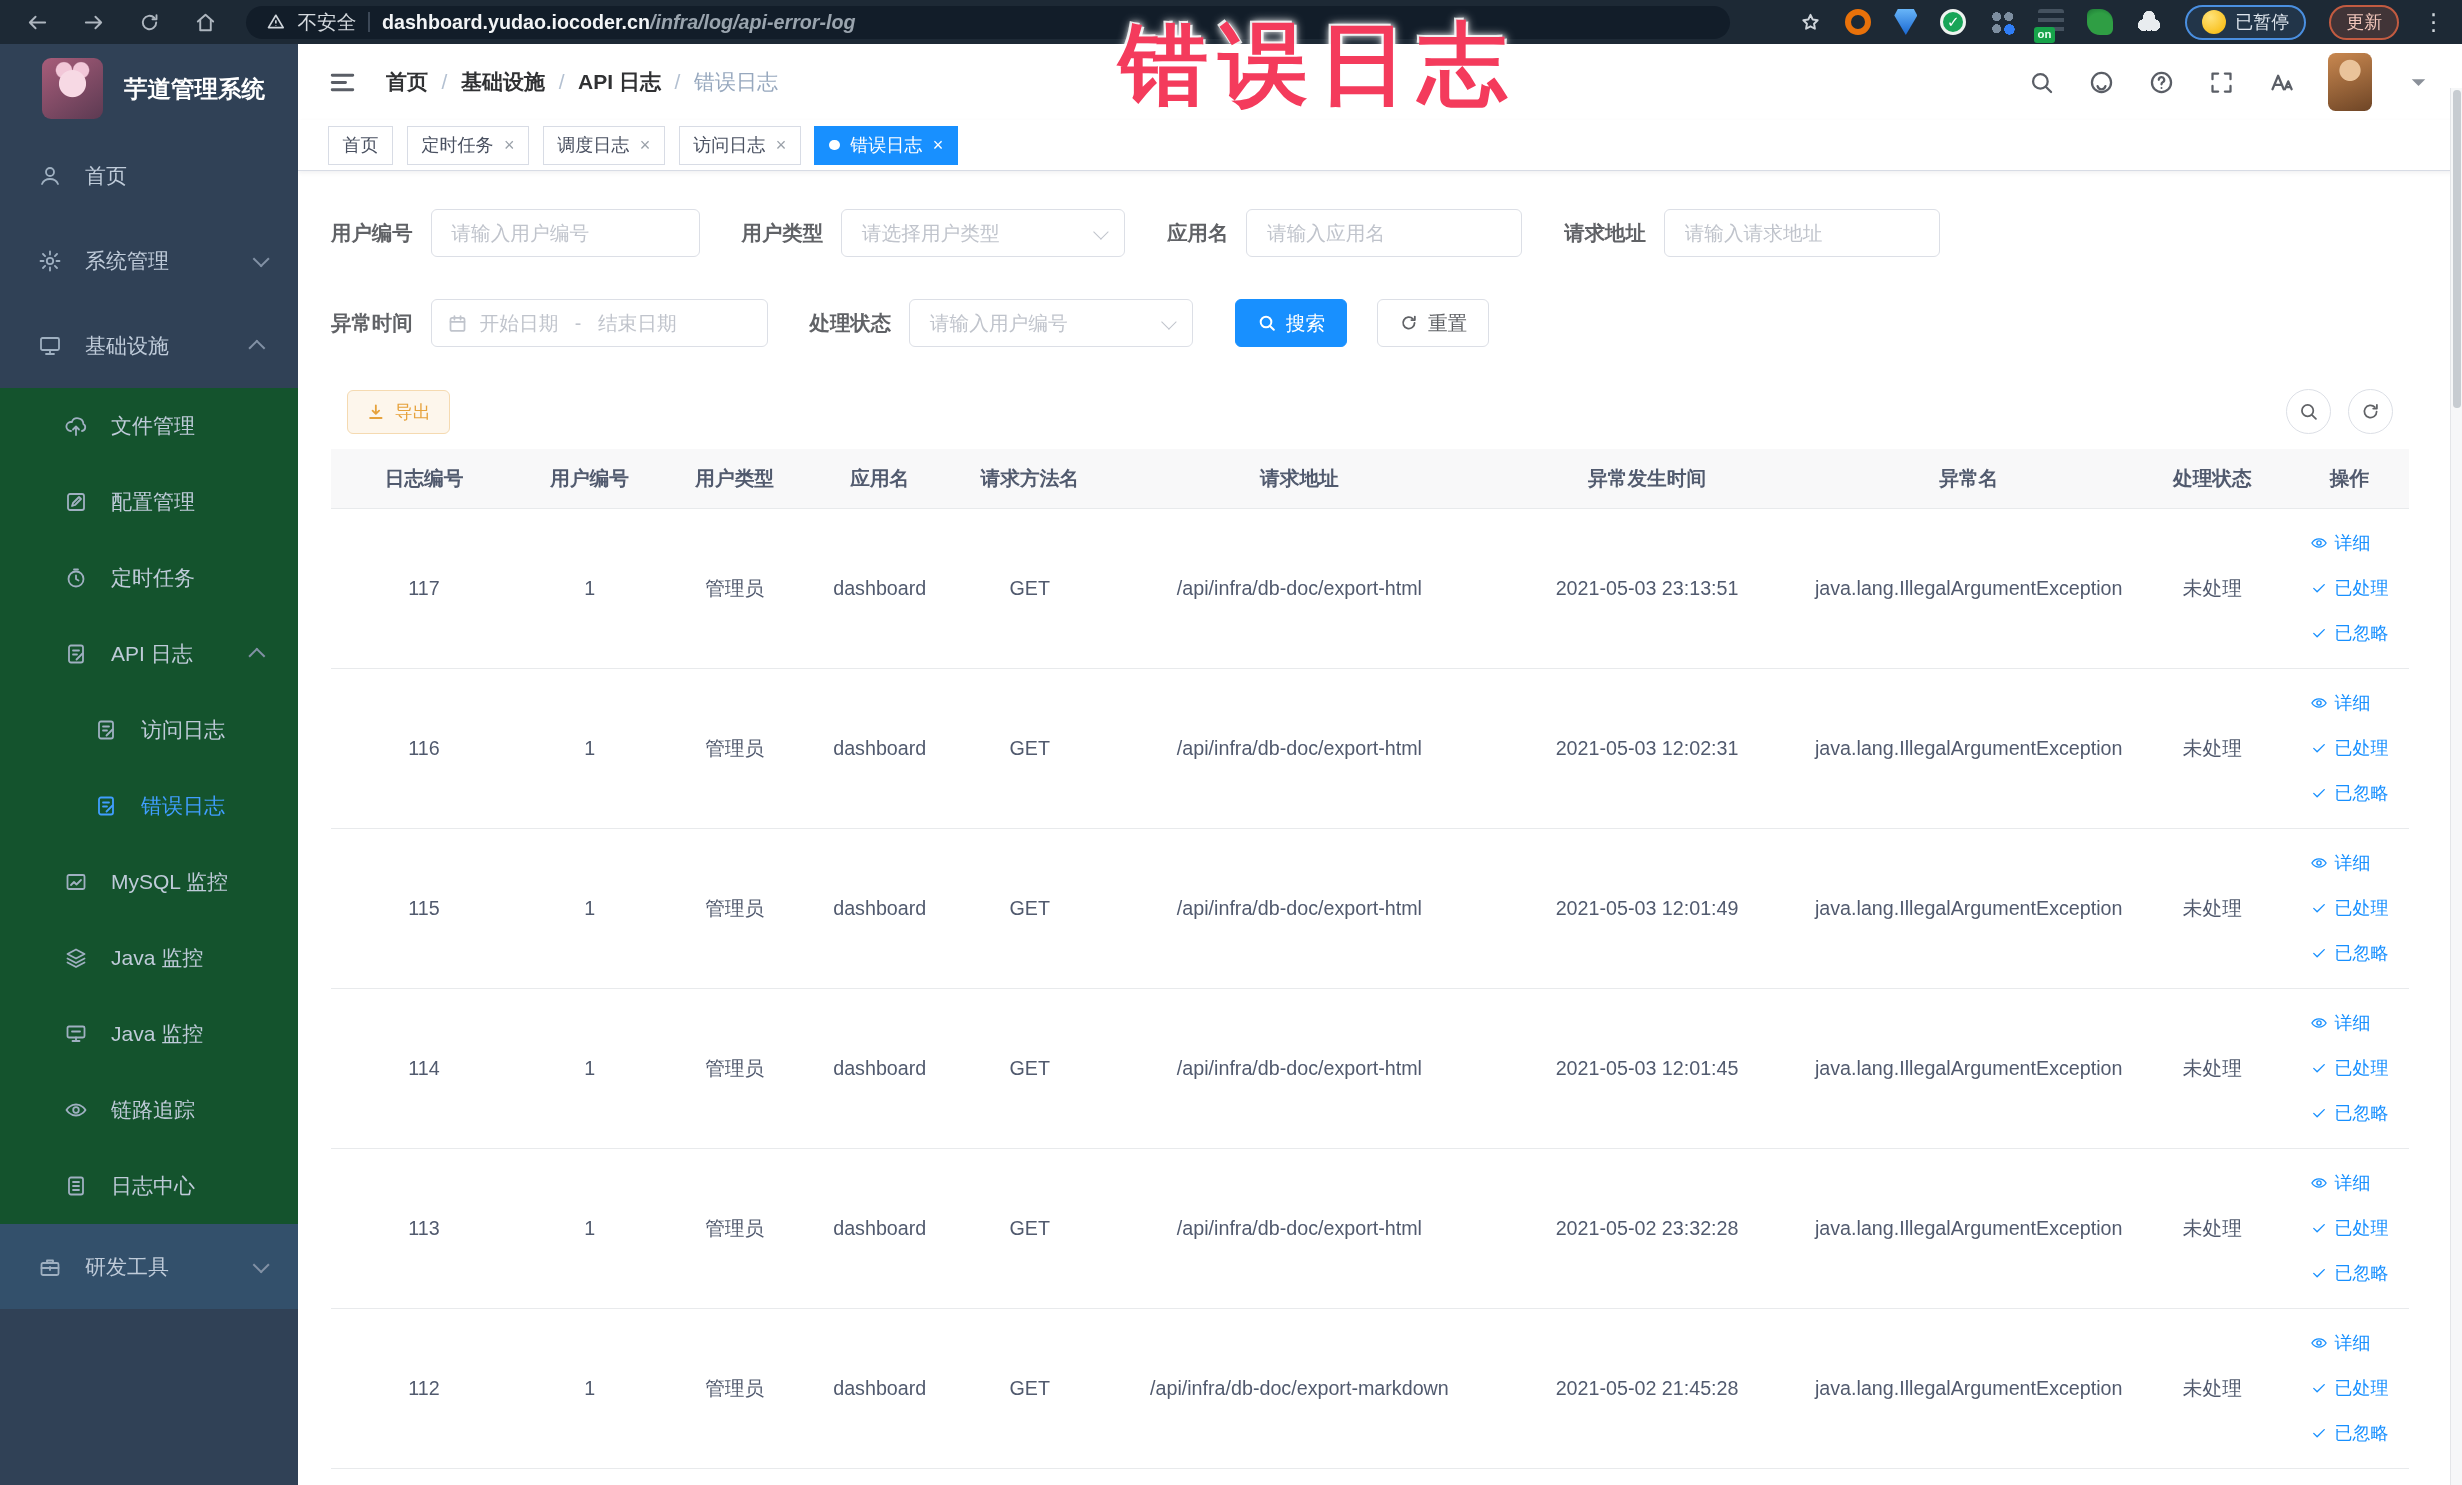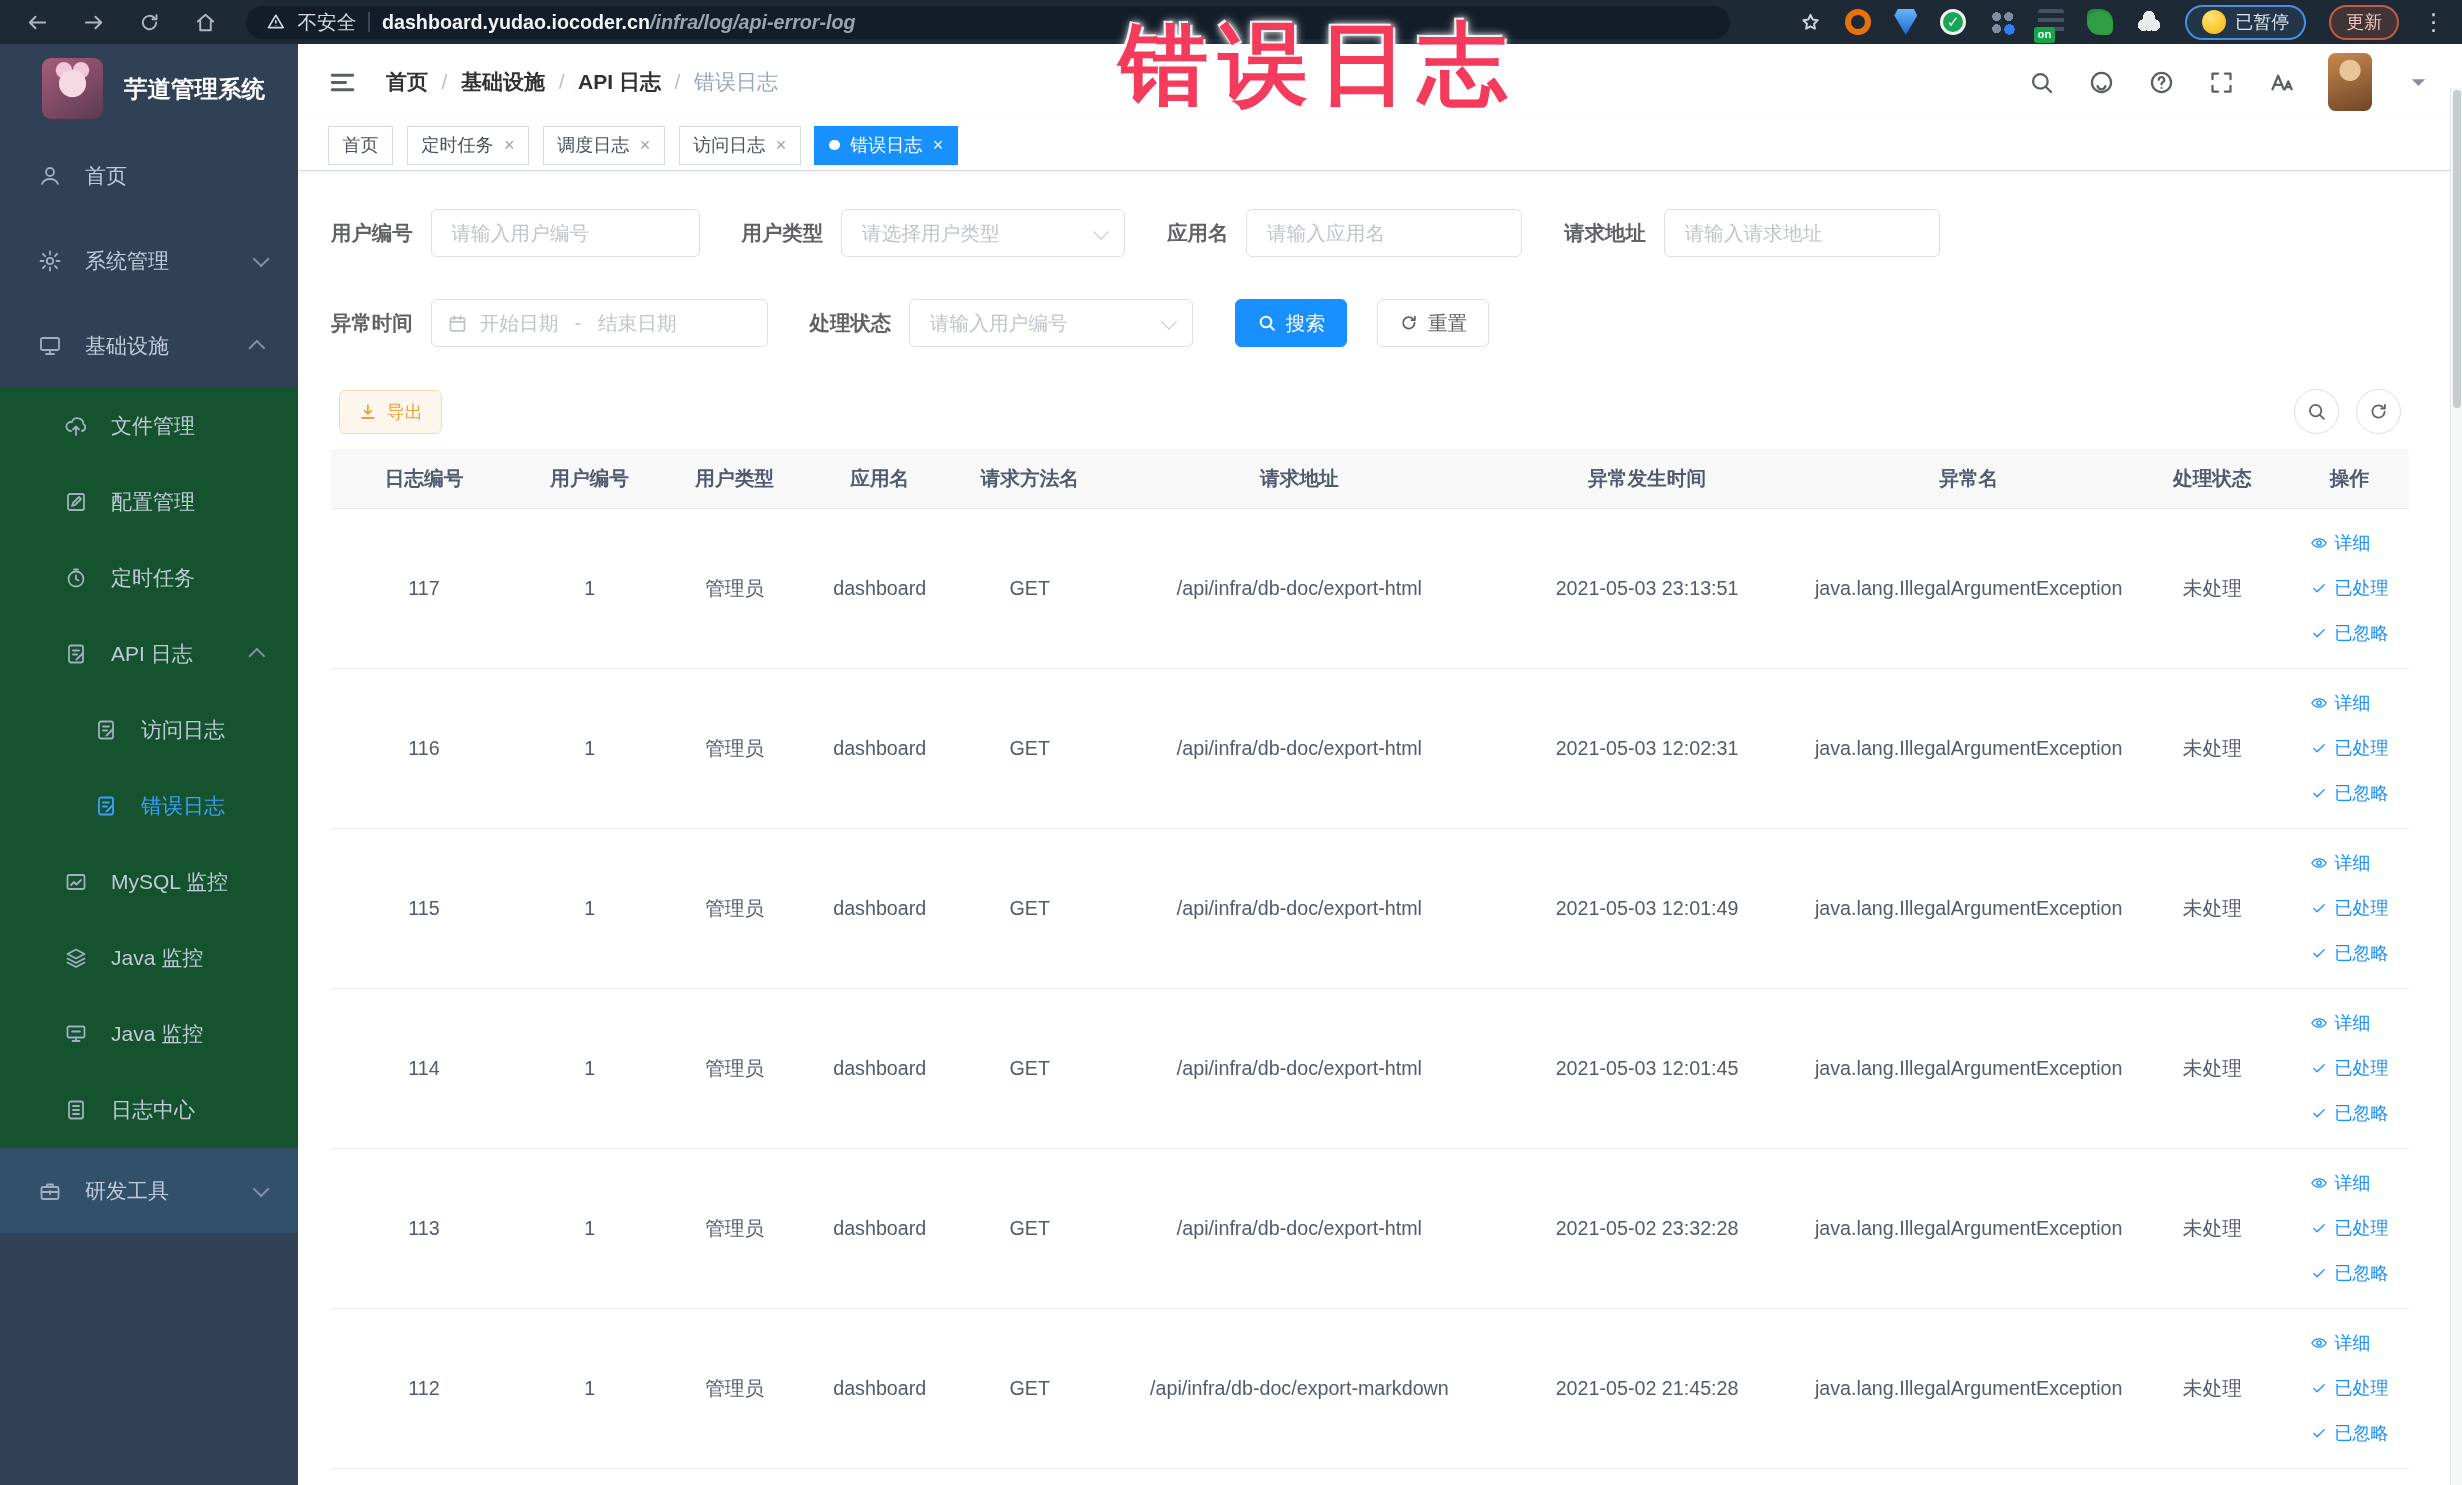--- a/index.html
+++ b/index.html
@@ -118,21 +118,21 @@
   .f-range .ph { white-space:nowrap;text-align:center; }
   .f-range .rsep { color:#c0c4cc; padding:0 4.5px; }
   .btn { height:48px; border-radius:6px; display:inline-flex; align-items:center; gap:9px;
     font-size:19.7px; padding:0 21px; cursor:pointer; border:1.5px solid transparent; white-space:nowrap; }
   .btn .svg-icon svg { width:19.7px; height:19.7px; }
   .btn-primary { background:#1890ff; color:#fff; border-color:#1890ff; }
   .btn-plain { background:#fff; color:#606266; border-color:#dcdfe6; }
   .btn-warning { background:#fdf6ec; color:#e6a23c; border-color:#f5dab1; height:44px; font-size:18px; padding:0 18px; }
   .btn.ml { margin-left:30px; }
 
-  .toolbar-row { display:flex; align-items:center; margin:33px 8px 15px; height:45px; }
+  .toolbar-row { display:flex; align-items:center; margin:33px 16px 15px; height:45px; }
   .circle-btns { margin-left:auto; display:flex; gap:16.7px; }
   .circle-btn { width:45px; height:45px; border-radius:50%; border:1.5px solid #dcdfe6; background:#fff;
     display:flex; align-items:center; justify-content:center; color:#606266; cursor:pointer; }
   .circle-btn svg { width:21px; height:21px; }
 
   
   table.grid { width:100%; border-collapse:collapse; table-layout:fixed; }
   .grid thead th { background:#f8f8f9; color:#515a6e; font-size:19.7px; font-weight:bold;
     height:59px; border-bottom:0.8px solid #e8eaec; text-align:center; padding:0 7.6px; }
   .grid tbody td { height:160px; font-size:19.7px; color:#515a6e; border-bottom:0.8px solid #e8eaec;
@@ -328,20 +328,29 @@
           <span class="mi-label">Java 监控</span>
         </div>
         <div class="menu-item d2">
           <span class="svg-icon">
             <svg viewBox="0 0 24 24" fill="none" stroke="currentColor" stroke-width="1.8" stroke-linecap="round" stroke-linejoin="round" style="width:24px;height:24px">
               <rect x="3.5" y="4.5" width="17" height="11" rx="1.5"></rect>
               <path d="M12 15.5V19M8.5 19h7M8 9.5h8"></path>
             </svg>
           </span>
           <span class="mi-label">Java 监控</span>
+        </div>
+        <div class="menu-item d2">
+          <span class="svg-icon">
+            <svg viewBox="0 0 24 24" fill="none" stroke="currentColor" stroke-width="1.8" stroke-linecap="round" stroke-linejoin="round" style="width:24px;height:24px">
+              <path d="M2.5 12S6 6.5 12 6.5 21.5 12 21.5 12 18 17.5 12 17.5 2.5 12 2.5 12z"></path>
+              <circle cx="12" cy="12" r="2.8"></circle>
+            </svg>
+          </span>
+          <span class="mi-label">链路追踪</span>
         </div>
         <div class="menu-item d2">
           <span class="svg-icon">
             <svg viewBox="0 0 24 24" fill="none" stroke="currentColor" stroke-width="1.8" stroke-linecap="round" stroke-linejoin="round" style="width:24px;height:24px">
               <rect x="5" y="3.5" width="14" height="17" rx="2"></rect>
               <path d="M9 8h6M9 12h6M9 16h6"></path>
             </svg>
           </span>
           <span class="mi-label">日志中心</span>
         </div>

